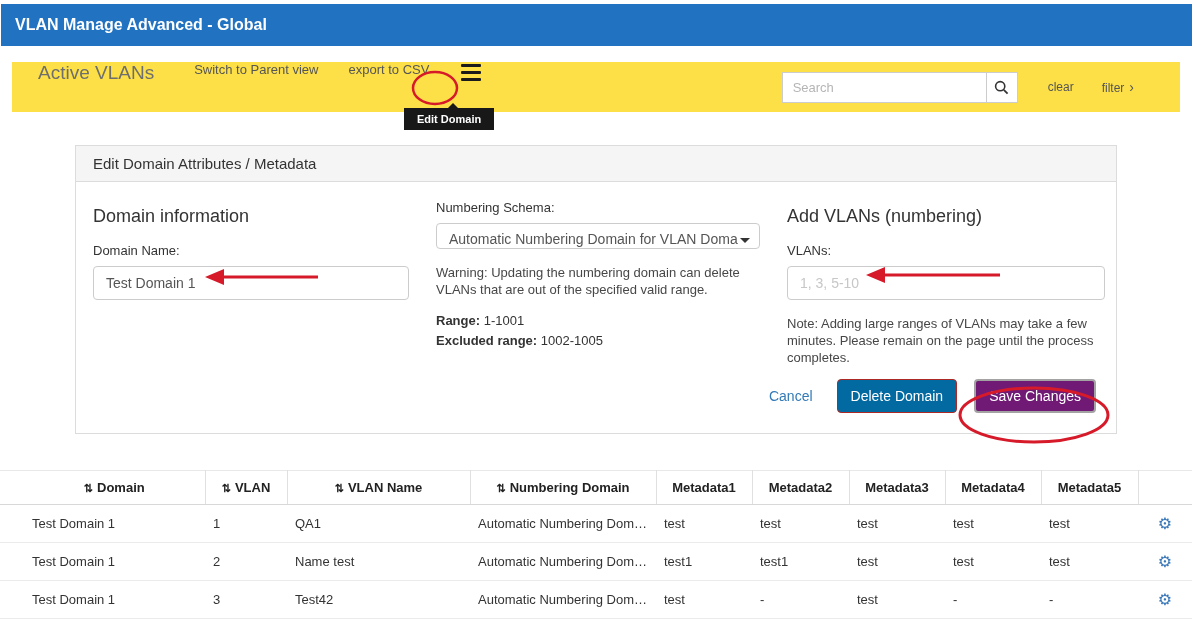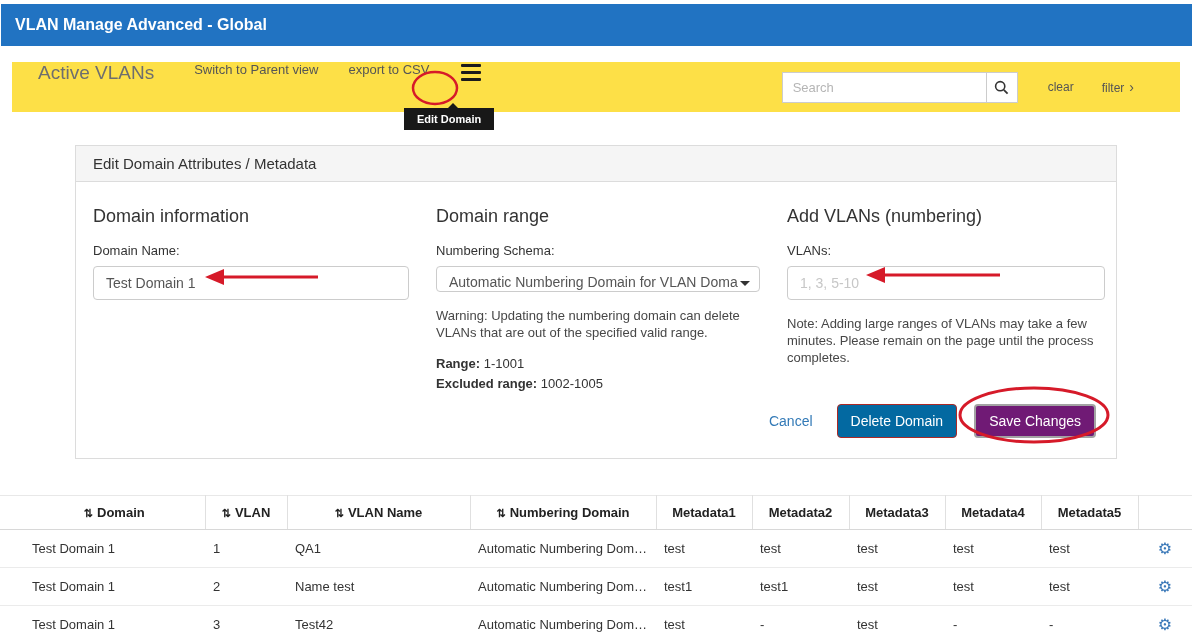--- a/index.html
+++ b/index.html
@@ -202,21 +202,20 @@
     <div class="panel-body">
       <div class="panel-grid">
 
         <div>
           <div class="col-heading">Domain information</div>
           <div class="field-label">Domain Name:</div>
           <input class="text-input" type="text" value="Test Domain 1" style="">
         </div>
 
         <div>
-          <div class="col-heading">Domain range</div>
           <div class="field-label">Numbering Schema:</div>
           <div class="select-box">
             <span>Automatic Numbering Domain for VLAN Doma</span>
             <span class="caret-down"></span>
           </div>
           <div class="warning-text">Warning: Updating the numbering domain can delete VLANs that are out of the specified valid range.</div>
           <div class="range-line">
             <b>Range:</b>
             <span>1-1001</span>
           </div>

